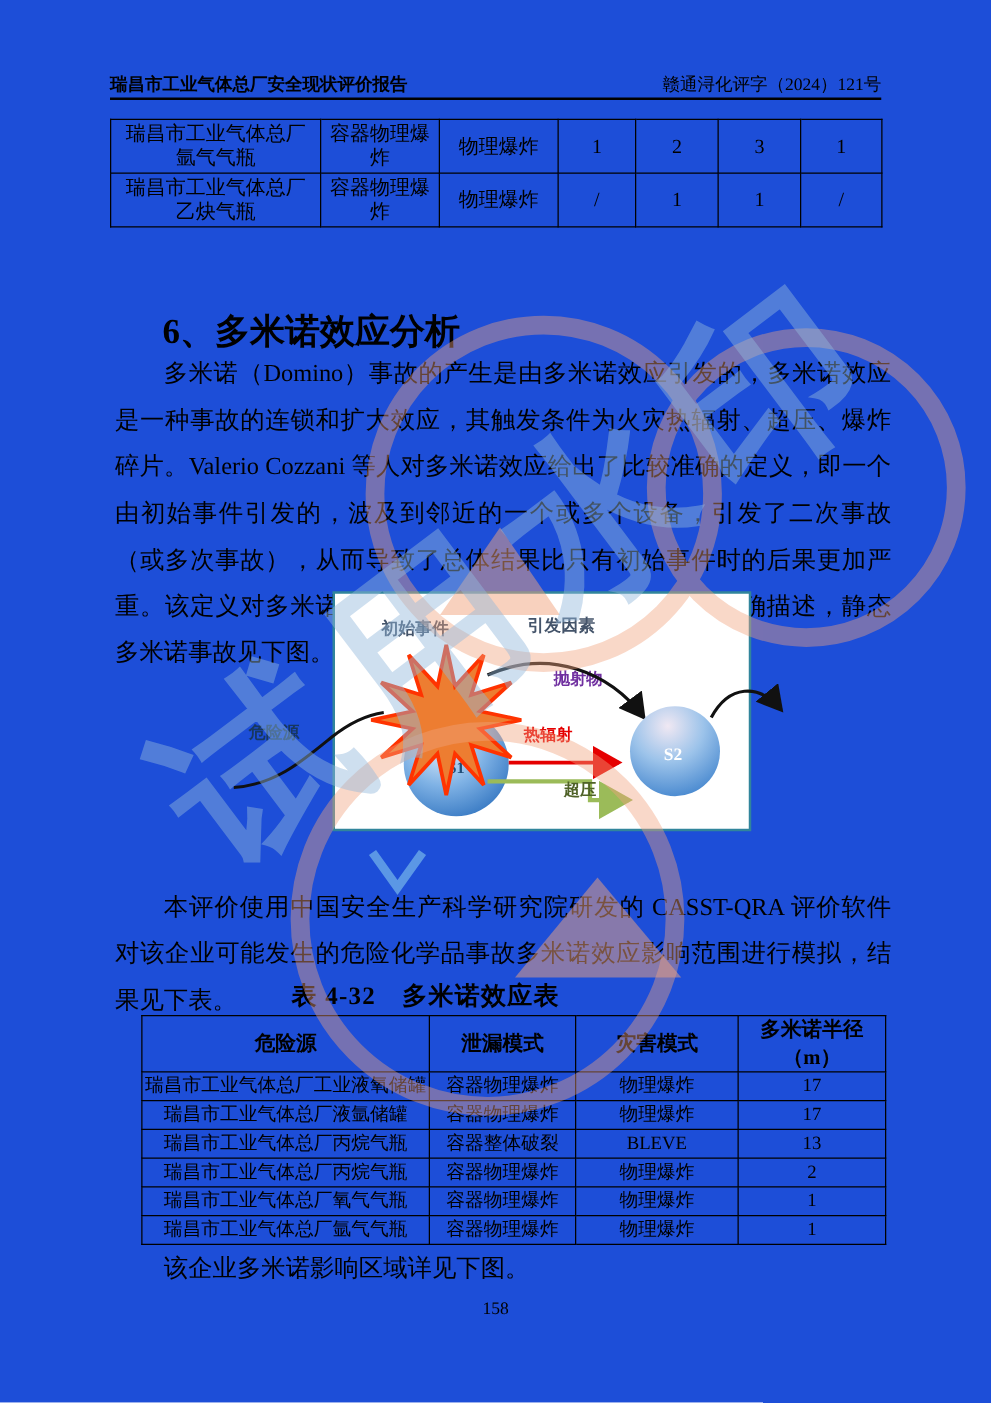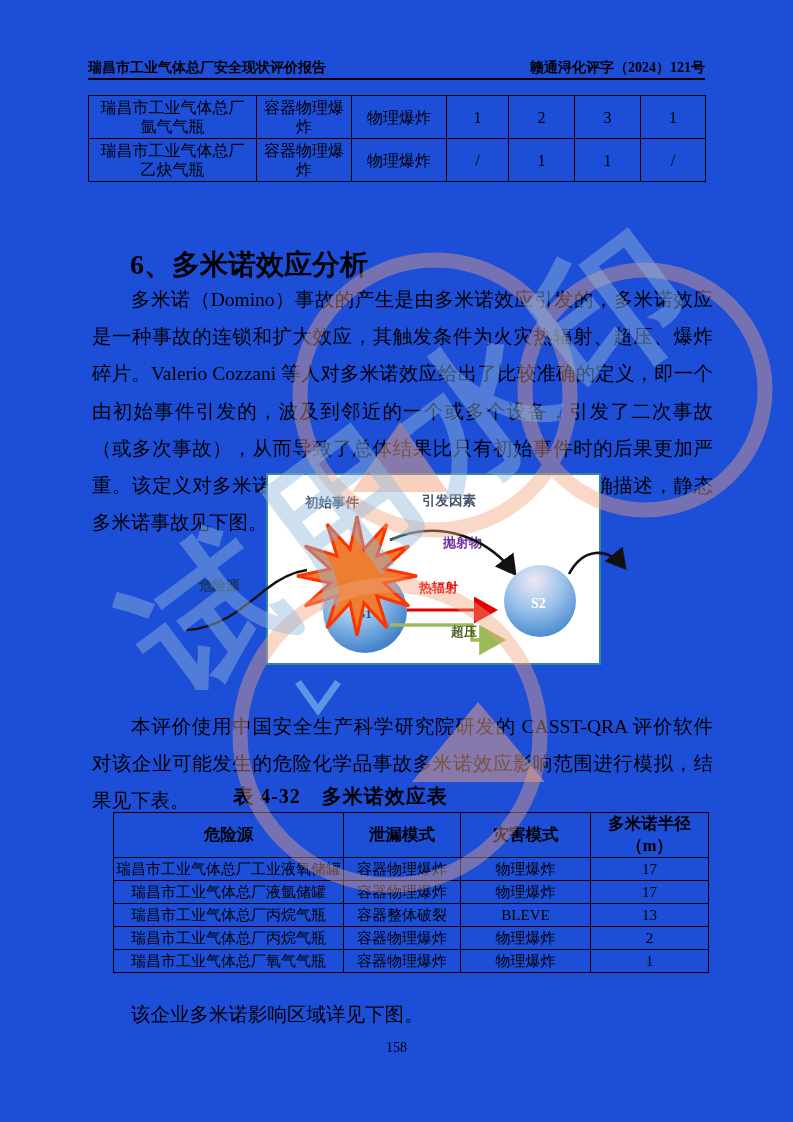--- a/index.html
+++ b/index.html
@@ -1,21 +1,21 @@
 <!DOCTYPE html>
 <html><head>
 <meta charset="utf-8">
 <style>
   html,body{margin:0;padding:0;background:#ffffff;}
   .page{position:relative;width:793px;height:1122px;background:#1d4ed8;overflow:hidden;
         font-family:"Liberation Serif","DejaVu Serif",serif;color:#000;}
   .abs{position:absolute;}
   
   .hdr-left{left:88px;top:59px;font-size:14px;font-weight:bold;}
-  .hdr-right{left:400px;top:59px;width:305px;text-align:right;font-size:14px;font-weight:bold;}
+  .hdr-right{left:400px;top:59px;width:305px;text-align:right;font-size:14px;font-weight:normal;}
   .hdr-rule{left:88px;top:78px;width:617px;border-top:2px solid #000;height:0;}
   
   table.t{border-collapse:collapse;table-layout:fixed;position:absolute;}
   table.t td,table.t th{border:1.5px solid #000;text-align:center;vertical-align:middle;padding:0 2px;overflow:hidden;}
   .t1{left:88px;top:95px;width:617px;font-size:16px;}
   .t1 td{height:42px;line-height:19px;}
   .pre{white-space:pre-line;}
   .t2{left:113px;top:812px;width:595px;font-size:15px;}
   .t2 th{height:35px;font-size:16.5px;font-weight:bold;}
   .t2 td{height:22px;line-height:22px;}
@@ -170,20 +170,26 @@
       <td>容器物理爆炸</td>
       <td>物理爆炸</td>
       <td>2</td>
     </tr>
     <tr>
       <td>瑞昌市工业气体总厂氧气气瓶</td>
       <td>容器物理爆炸</td>
       <td>物理爆炸</td>
       <td>1</td>
     </tr>
+    <tr>
+      <td>瑞昌市工业气体总厂氩气气瓶</td>
+      <td>容器物理爆炸</td>
+      <td>物理爆炸</td>
+      <td>1</td>
+    </tr>
   </tbody>
     </table>
 
   <div class="abs closing">该企业多米诺影响区域详见下图。</div>
 
   <div class="abs pageno">158</div>
 
   <svg class="abs wm wm-logos" viewBox="0 0 793 1122" xmlns="http://www.w3.org/2000/svg">
     <g opacity="0.42" stroke="#F1A37E" fill="none" stroke-width="15">
       <circle cx="435" cy="395" r="135"></circle>

